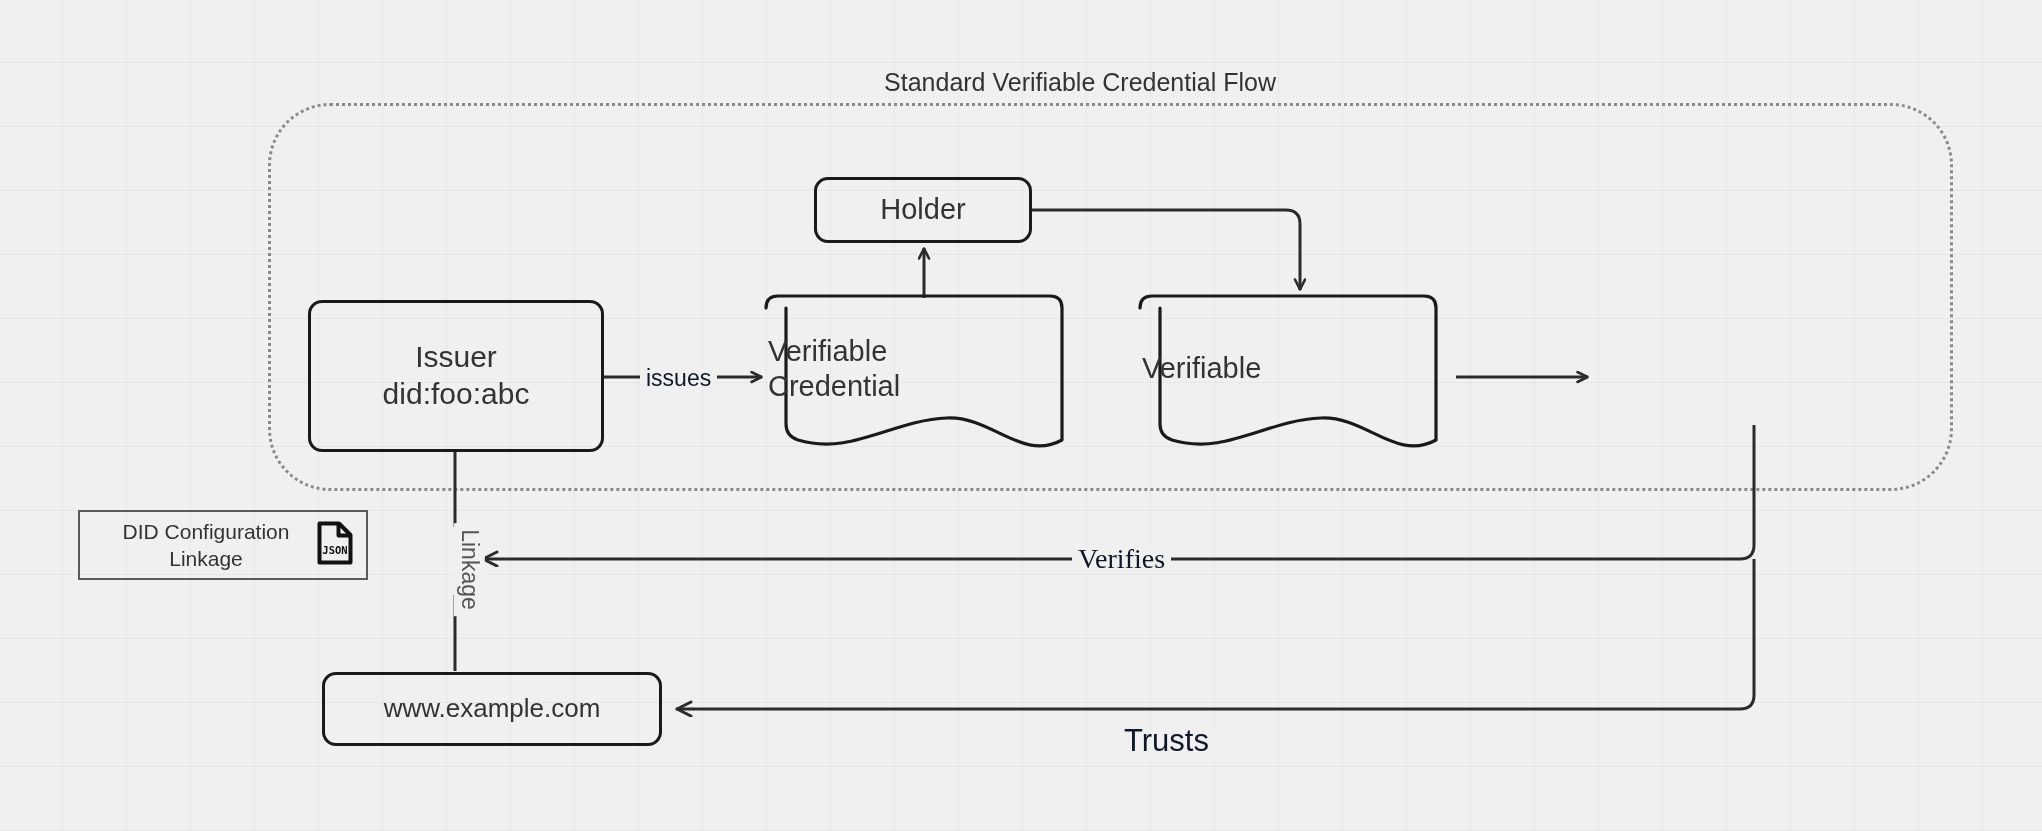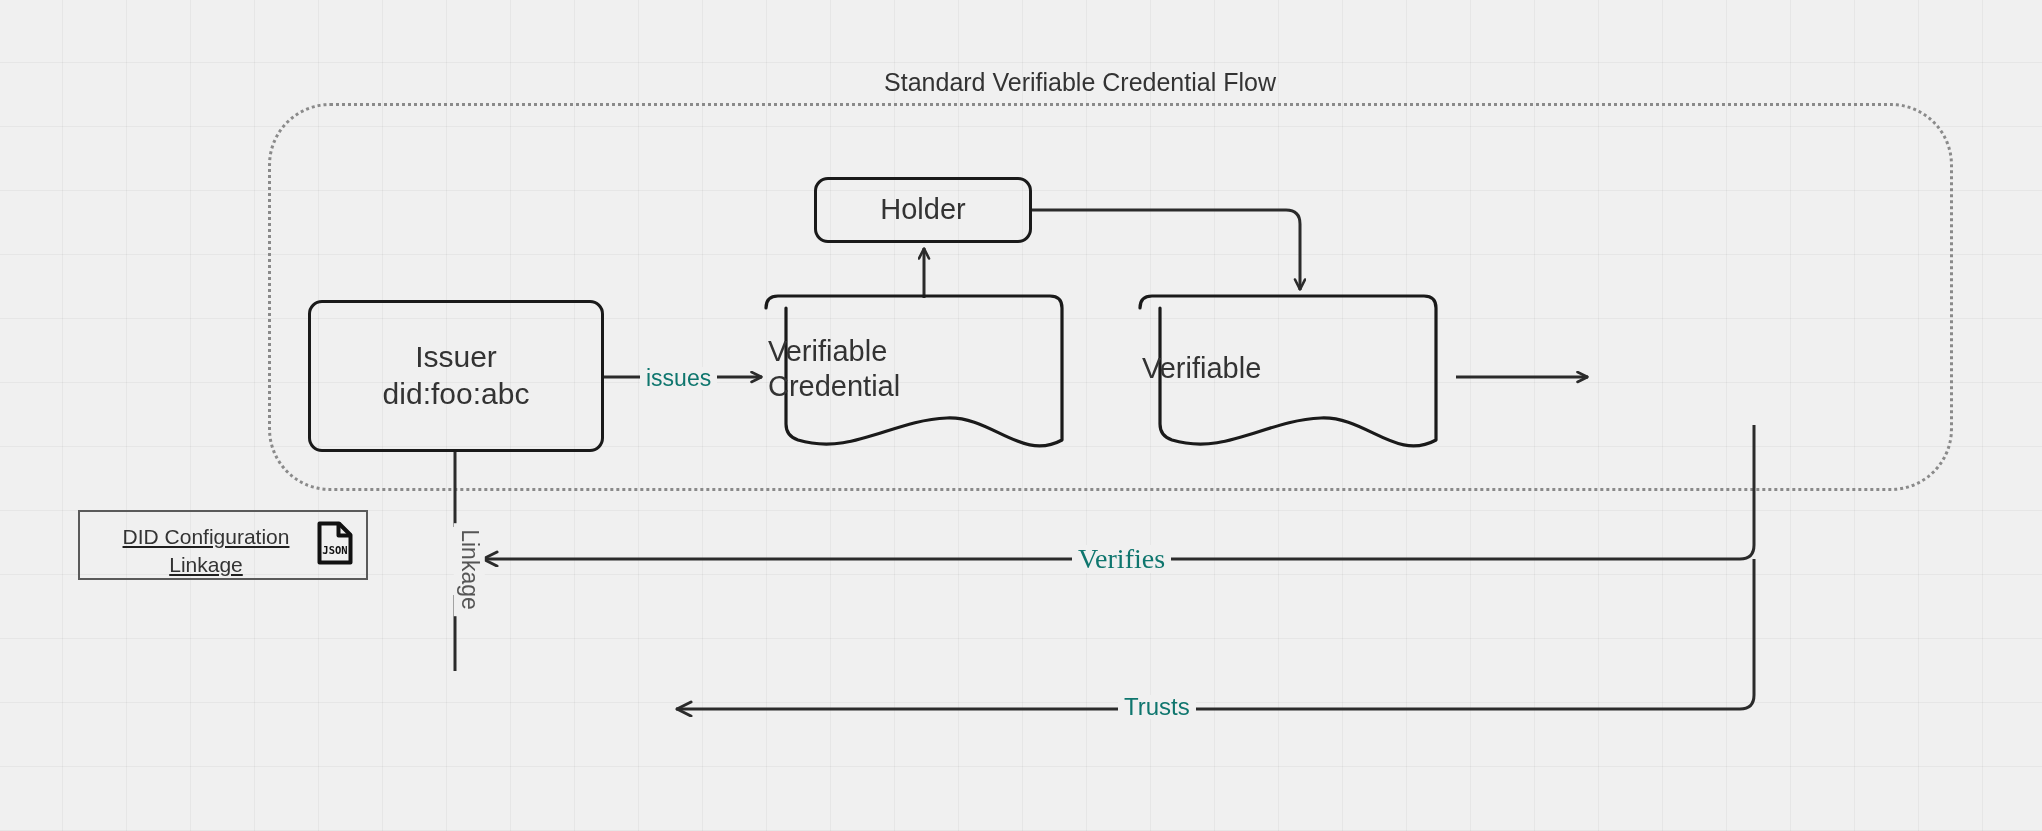--- a/index.html
+++ b/index.html
@@ -72,42 +72,41 @@
   .group-title {
     position: absolute;
     font-size: 25px;
     color: #333333;
     text-align: center;
     white-space: nowrap;
   }
   .edge-label {
     position: absolute;
     background: #f0f0f0;
-    color: #0f766e;
+    color: #0f172a;
     white-space: nowrap;
     padding: 0 6px;
     line-height: 1;
   }
   .edge-label-vert {
     position: absolute;
     background: #f0f0f0;
     color: #555555;
     white-space: nowrap;
     line-height: 1;
     transform-origin: center center;
   }
   .plainbox {
     position: absolute;
     border: 2px solid #5a5a5a;
     box-sizing: border-box;
     background: transparent;
     display: flex;
-    align-items: flex-end;
+    align-items: center;
     justify-content: center;
-    text-decoration: underline;
   }
   .plainbox .pb-text {
     font-size: 21px;
     color: #333333;
     text-align: center;
     line-height: 1.3;
     padding-right: 34px;
   }
   .json-icon {
     position: absolute;
@@ -199,22 +198,25 @@
     </div>
     <span class="json-icon">
       <svg width="38" height="46" viewBox="0 0 38 46">
         <path d="M3.5 3.5 L23 3.5 L34.5 15 L34.5 42.5 L3.5 42.5 Z" fill="none" stroke="#111111" stroke-width="4" stroke-linejoin="round" stroke-linecap="round"></path>
         <path d="M22.5 4 L22.5 15.5 L34 15.5" fill="none" stroke="#111111" stroke-width="4" stroke-linejoin="round" stroke-linecap="round"></path>
         <text x="19" y="34" text-anchor="middle" font-family="'DejaVu Sans Mono', monospace" font-size="10.5" font-weight="bold" fill="#111111">JSON</text>
       </svg>
     </span>
   </div>
 
+  <div class="node rnode" style="left:322px; top:672px; width:340px; height:74px; font-size:26px;">
+    <span>www.example.com</span>
+  </div>
 
   <div class="edge-label" style="left:640px; top:367px; font-size:23px;">issues</div>
 
   <div class="edge-label-vert" style="left:423px; top:554px; font-size:23px; transform:rotate(90deg); padding:4px 6px;">Linkage</div>
 
   <div class="edge-label" style="left:1072px; top:545px; font-size:28px;font-family:Liberation Serif, serif;">Verifies</div>
 
-  <div class="edge-label" style="left:1118px; top:695px; font-size:24px;text-align:center;">Trusts</div>
+  <div class="edge-label" style="left:1118px; top:725px; font-size:31px;text-align:center;">Trusts</div>
 
 </div>
 
 </body></html>

